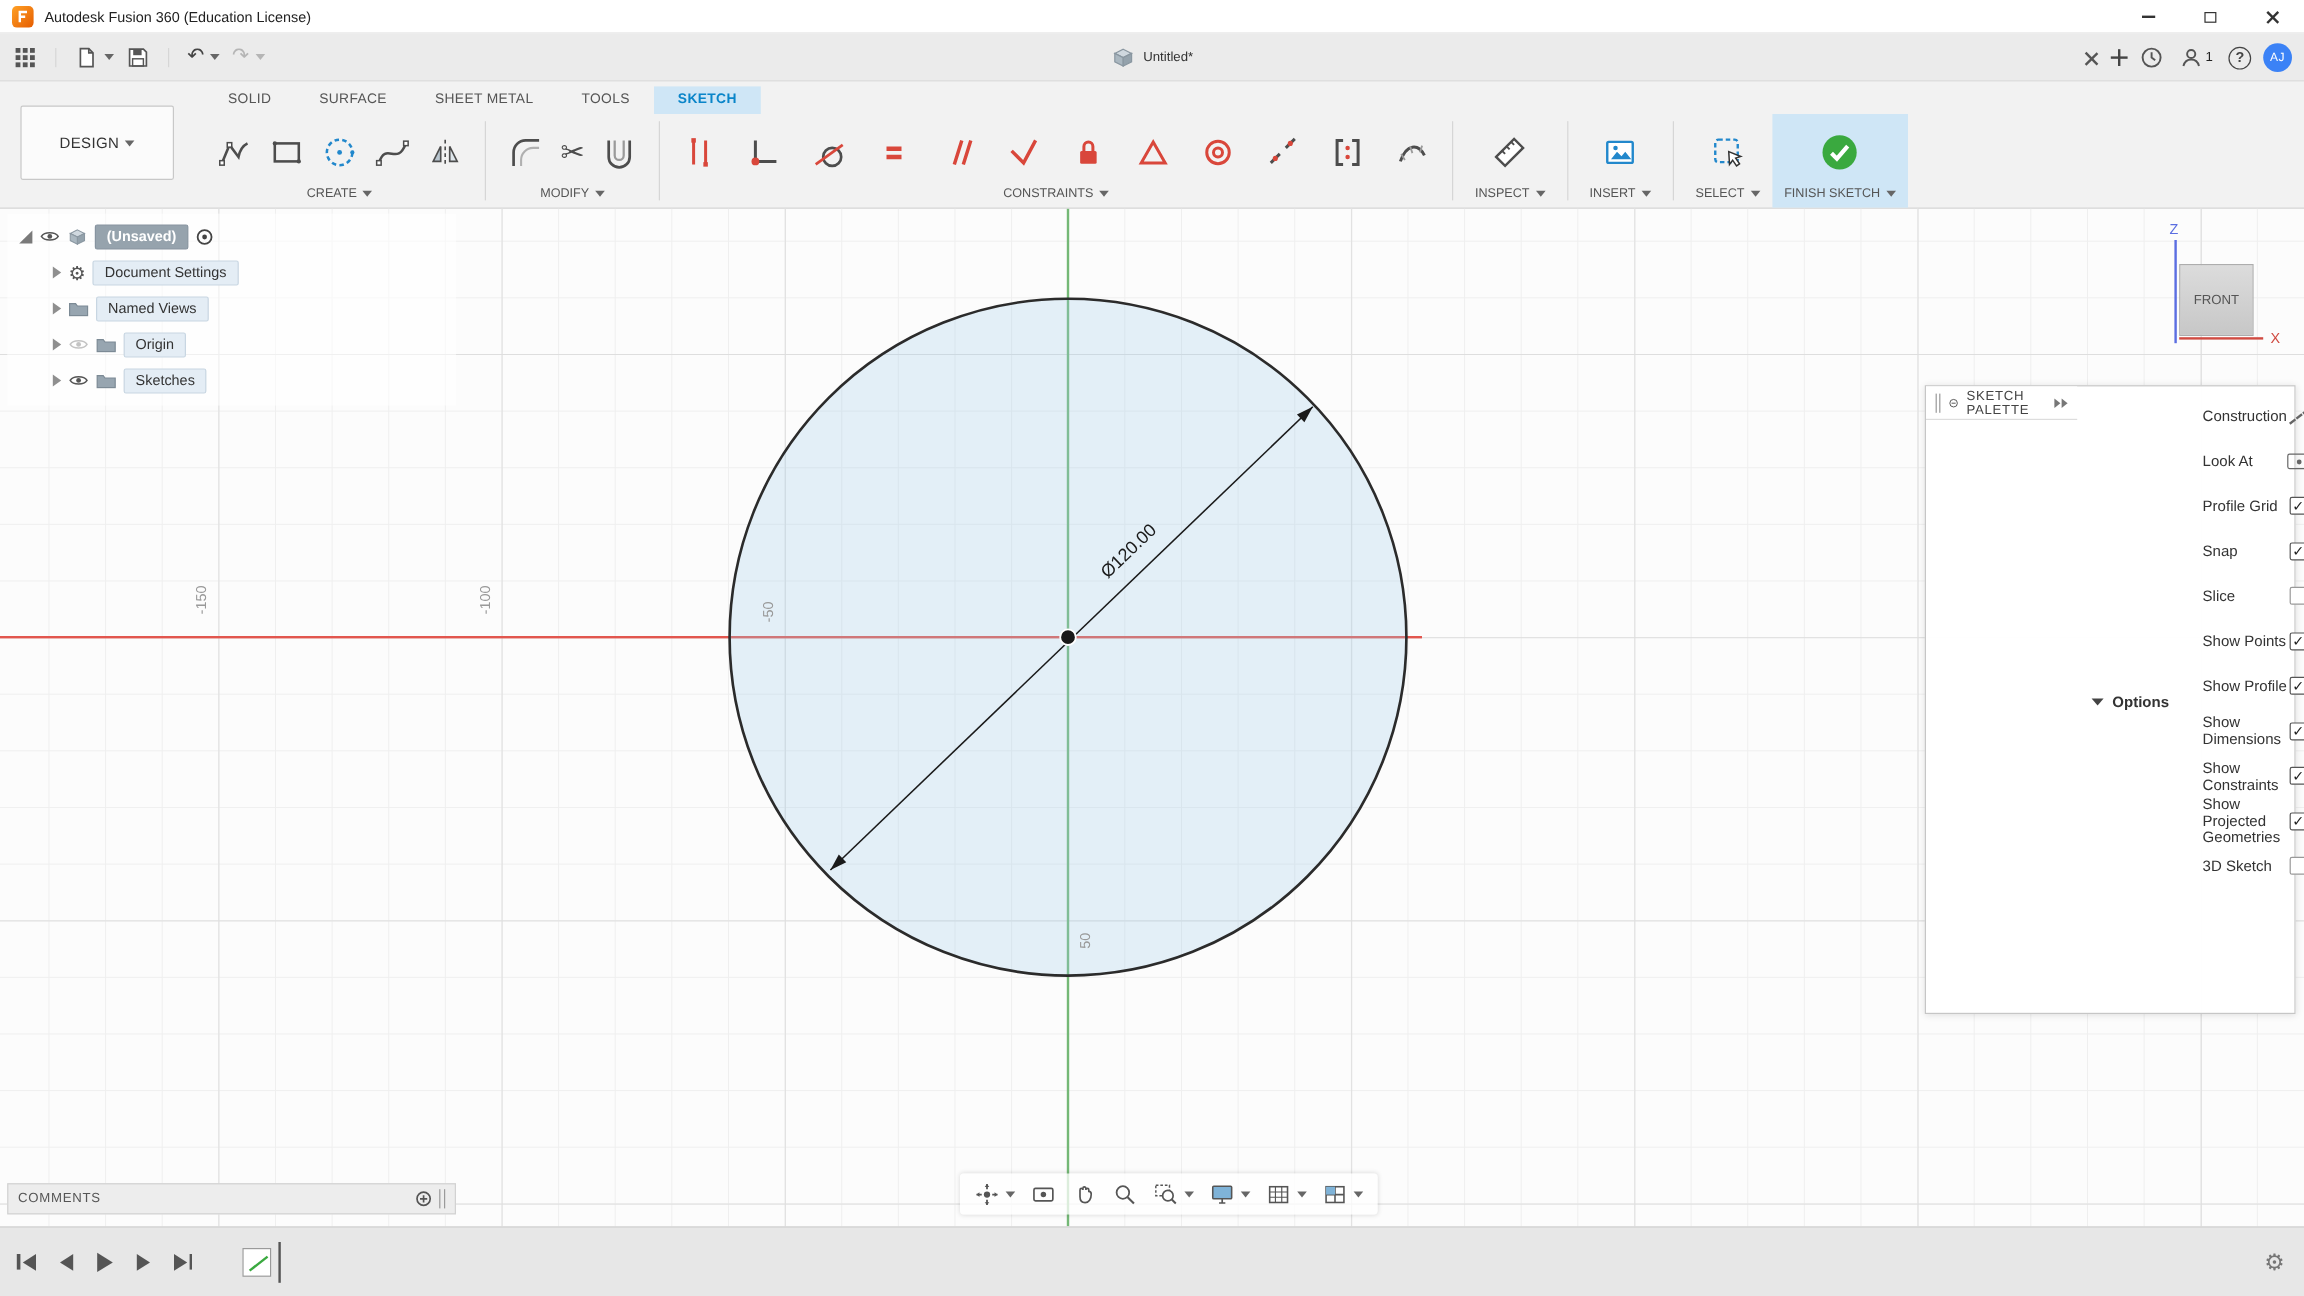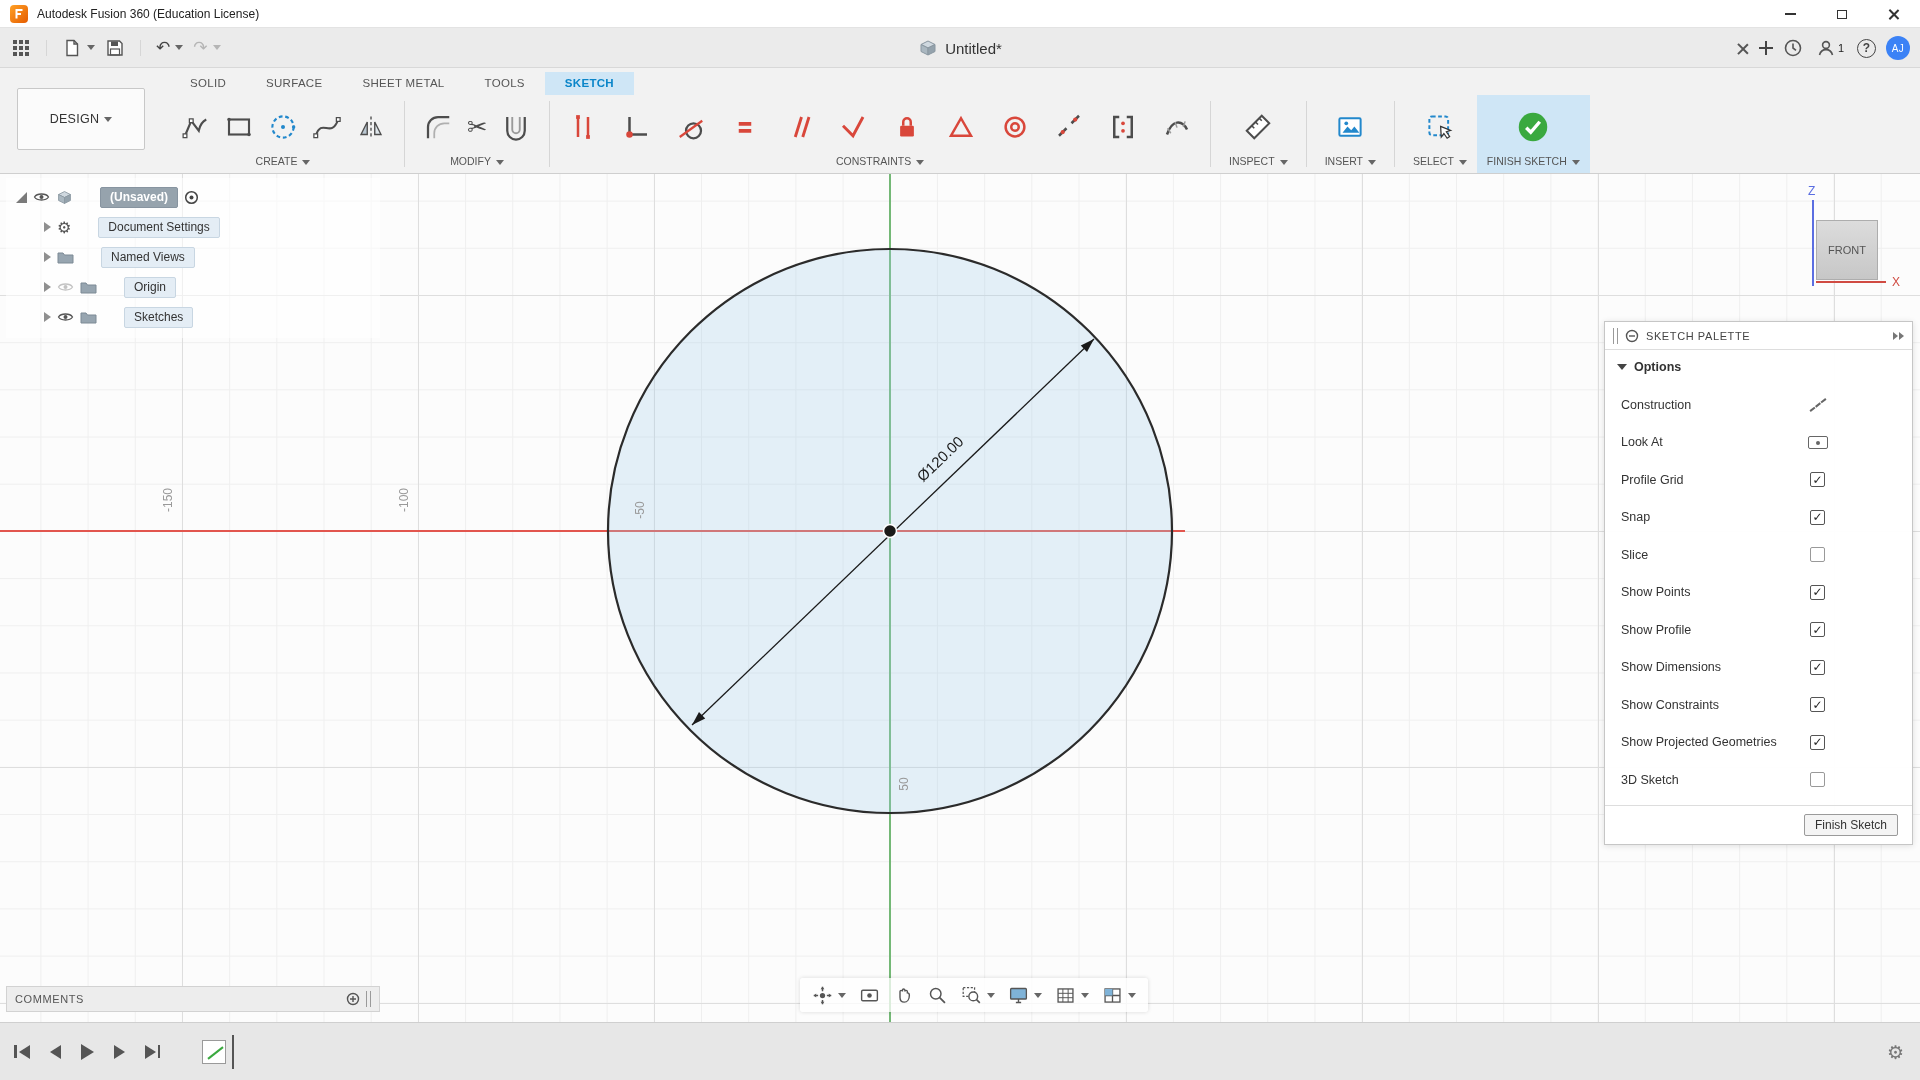--- a/index.html
+++ b/index.html
@@ -29,21 +29,21 @@
     width:1.8px; height:13px; background:#333; }
   .ic-close::before { transform:rotate(45deg);} .ic-close::after { transform:rotate(-45deg);}
 
   
   .qat { height:40px; background:#ebebeb; border-bottom:1px solid #d8d8d8;
     display:flex; align-items:center; position:relative; padding:0 8px; }
   .qat-left, .qat-right { display:flex; align-items:center; gap:4px; z-index:2; }
   .qat-right { position:absolute; right:10px; top:0; height:40px; gap:10px; }
   .qat-center { position:absolute; left:0; right:0; top:0; height:40px;
     display:flex; align-items:center; justify-content:center; gap:7px; z-index:1; }
-  .doc-title { font-size:15px; color:#333; }
+  .doc-title { font-size:11px; color:#333; }
   .qat svg.ic { width:20px; height:20px; display:block; }
   .qat-btn { display:flex; align-items:center; padding:4px 3px; border-radius:2px; }
   .undo-glyph,.redo-glyph { font-size:17px; color:#444; line-height:1; font-family:"DejaVu Sans",sans-serif;}
   .redo-glyph { color:#b5b5b5; }
   .tab-close { position:relative; width:13px; height:13px; }
   .tab-close::before,.tab-close::after { content:""; position:absolute; left:6px; top:0;
     width:1.6px; height:14px; background:#555; }
   .tab-close::before{transform:rotate(45deg);} .tab-close::after{transform:rotate(-45deg);}
   .plus-ic { position:relative; width:14px; height:14px; }
   .plus-ic::before { content:""; position:absolute; left:6px; top:0; width:2px; height:14px; background:#444; }
@@ -107,31 +107,31 @@
   .browser { position:absolute; left:6px; top:4px; width:374px; }
   .browser-header { display:flex; align-items:center; }
   .hdr-spacer { flex:1; }
   .tri-l { width:0; height:0; border-top:4px solid transparent; border-bottom:4px solid transparent;
     border-right:5px solid #777; display:inline-block; }
   .tri-r { width:0; height:0; border-top:4px solid transparent; border-bottom:4px solid transparent;
     border-left:5px solid #777; display:inline-block; }
   .browser-body { background:rgba(255,255,255,0.55); padding:4px 0 6px; }
   .brow { height:30px; display:flex; align-items:center; gap:6px; font-size:12px; }
   .brow .chip { background:#e4edf5; border:1px solid #c8d6e2; border-radius:2px;
-    padding:2.5px 9px; color:#333;margin-left:21px; }
+    padding:2.5px 9px; color:#333; }
   .brow .chip.root { background:#96a3ad; border-color:#8794a0; color:#fff; font-weight:bold; }
   .disc { width:0; height:0; border-top:5px solid transparent; border-bottom:5px solid transparent;
     border-left:7px solid #8f8f8f; }
   .gear-glyph::before { content:"\2699"; font-size:16px; color:#555; font-family:"DejaVu Sans",sans-serif; }
   .corner-tri { width:0; height:0; border-left:11px solid transparent; border-bottom:11px solid #7a7a7a; }
 
   
   .palette { position:absolute; left:1604px; top:147px; width:309px; height:524px;
     background:rgba(255,255,255,0.97); border:1px solid #c6c6c6;
-    box-shadow:0 1px 6px rgba(0,0,0,.12); display:flex; flex-direction:column; }
+    box-shadow:0 1px 6px rgba(0,0,0,.12); display:flex; flex-direction:row; }
   .palette-header { height:28px; display:flex; align-items:center; gap:7px;
     border-bottom:1px solid #ddd; padding:0 8px; font-size:11px; color:#444;
     letter-spacing:.6px; background:#fff; }
   .options-hdr { display:flex; align-items:center; gap:7px; padding:10px 12px 6px;
     font-size:12.5px; font-weight:bold; color:#333; }
   .tri-down { width:0; height:0; border-left:5px solid transparent; border-right:5px solid transparent;
     border-top:6px solid #444; }
   .prow-wrap { flex:1; padding-top:6px; }
   .prow { height:37.5px; display:flex; align-items:center; padding:0 0 0 16px; }
   .prow-label { font-size:12.5px; color:#333; flex:1; }

